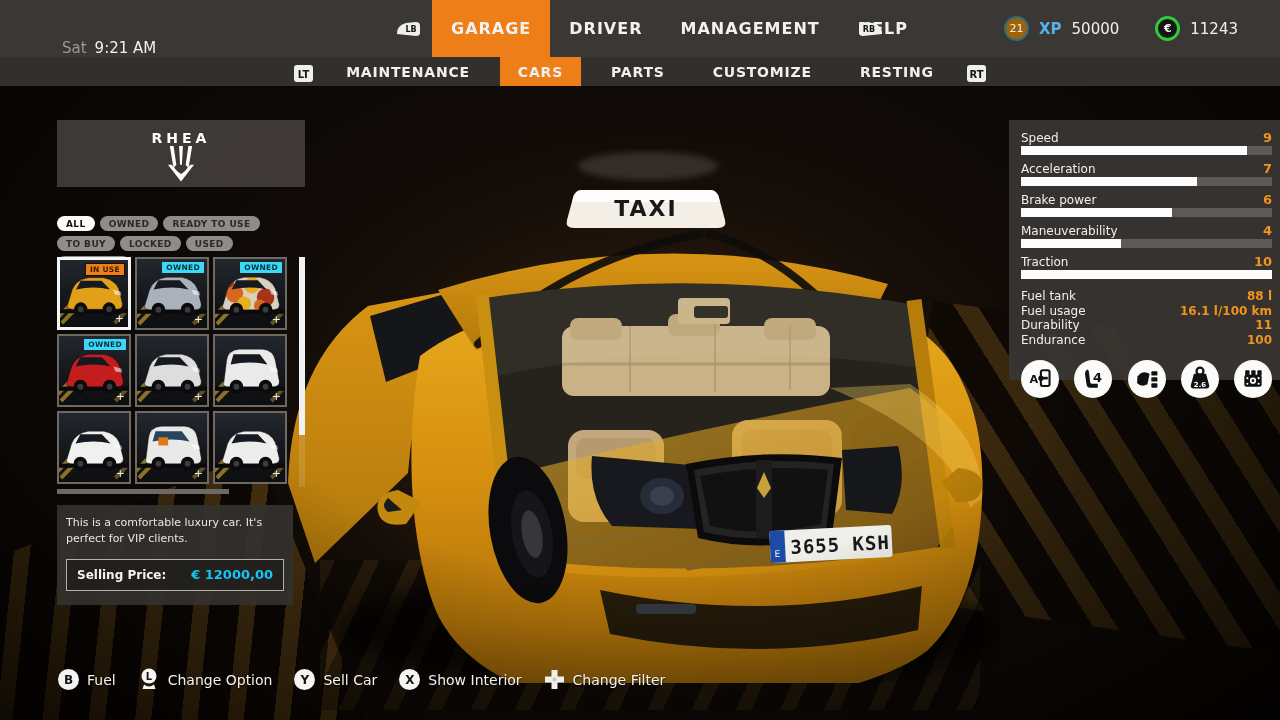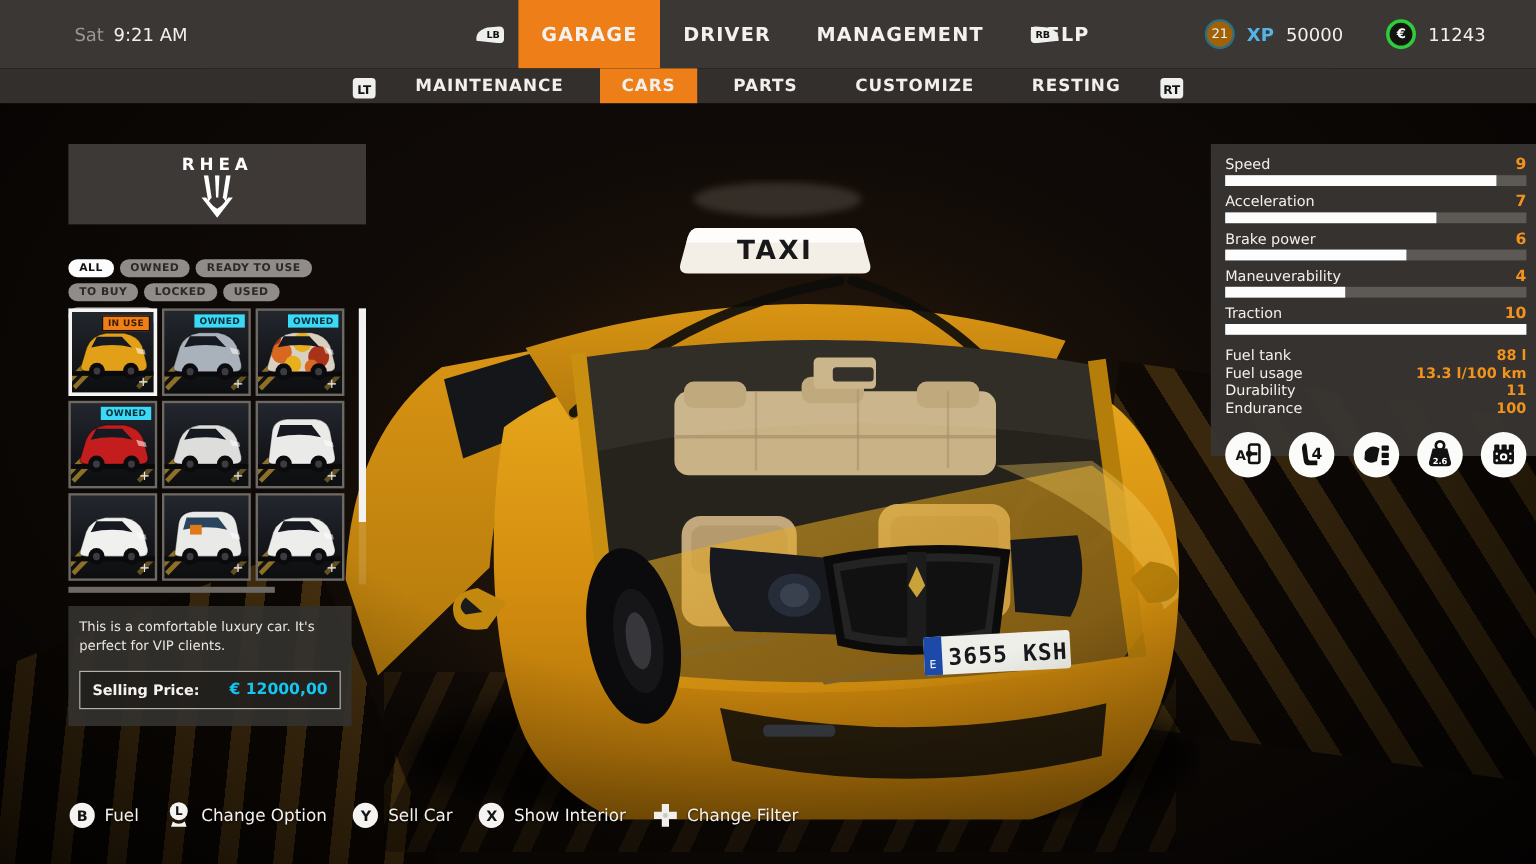--- a/index.html
+++ b/index.html
@@ -16,21 +16,21 @@
   .hz-right{left:910px;top:330px;width:440px;height:300px;transform:rotate(8deg);opacity:.55;
     background:repeating-linear-gradient(50deg, rgba(158,112,30,.5) 0 20px, rgba(10,6,3,.92) 20px 52px);}
   .hz-mid{left:320px;top:560px;width:660px;height:150px;opacity:.35;
     background:repeating-linear-gradient(115deg, rgba(140,100,28,.45) 0 14px, rgba(8,5,2,.9) 14px 40px);}
   .vignette{position:absolute;inset:0;
     background:radial-gradient(ellipse at 50% 45%, rgba(0,0,0,0) 45%, rgba(0,0,0,.55) 85%, rgba(0,0,0,.8) 100%);}
   .car-stage{position:absolute;left:270px;top:138px;width:730px;height:545px;}
   
   .topbar{position:absolute;left:0;top:0;width:1280px;height:57px;background:#3a3735;
     display:flex;align-items:stretch;z-index:20;}
-  .clock{position:absolute;left:62px;top:0;height:57px;display:flex;align-items:center;gap:8px;font-size:15px;}
+  .clock{position:absolute;left:62px;top:0;height:57px;display:flex;align-items:flex-end;gap:8px;font-size:15px;}
   .clock .day{color:#9b9793;}
   .clock .time{color:#f2f0ee;}
   .bumper-wrap{position:absolute;top:0;height:57px;display:flex;align-items:center;}
   .lb-pos{left:395px;} .rb-pos{left:858px;}
   .top-tabs{position:absolute;left:432px;top:0;height:57px;display:flex;align-items:stretch;}
   .top-tab{display:flex;align-items:center;padding:0 19px;color:#f4f2f0;font-weight:bold;
     font-size:16px;letter-spacing:1px;cursor:pointer;}
   .top-tab.active{background:#ee7e17;}
   .top-right{position:absolute;right:42px;top:0;height:57px;display:flex;align-items:center;gap:10px;}
   .lvl-badge{width:21px;height:21px;border-radius:50%;background:#a16207;border:2px solid #2d6f80;
@@ -562,21 +562,21 @@
           </div>
         </div>
       </div>
     <div class="detail-rows" id="detail-rows">
         <div class="detail-row">
           <span class="detail-label">Fuel tank</span>
           <span class="detail-value">88 l</span>
         </div>
         <div class="detail-row">
           <span class="detail-label">Fuel usage</span>
-          <span class="detail-value">13.3 l/100 km</span>
+          <span class="detail-value">16.1 l/100 km</span>
         </div>
         <div class="detail-row">
           <span class="detail-label">Durability</span>
           <span class="detail-value">11</span>
         </div>
         <div class="detail-row">
           <span class="detail-label">Endurance</span>
           <span class="detail-value">100</span>
         </div>
       </div>

